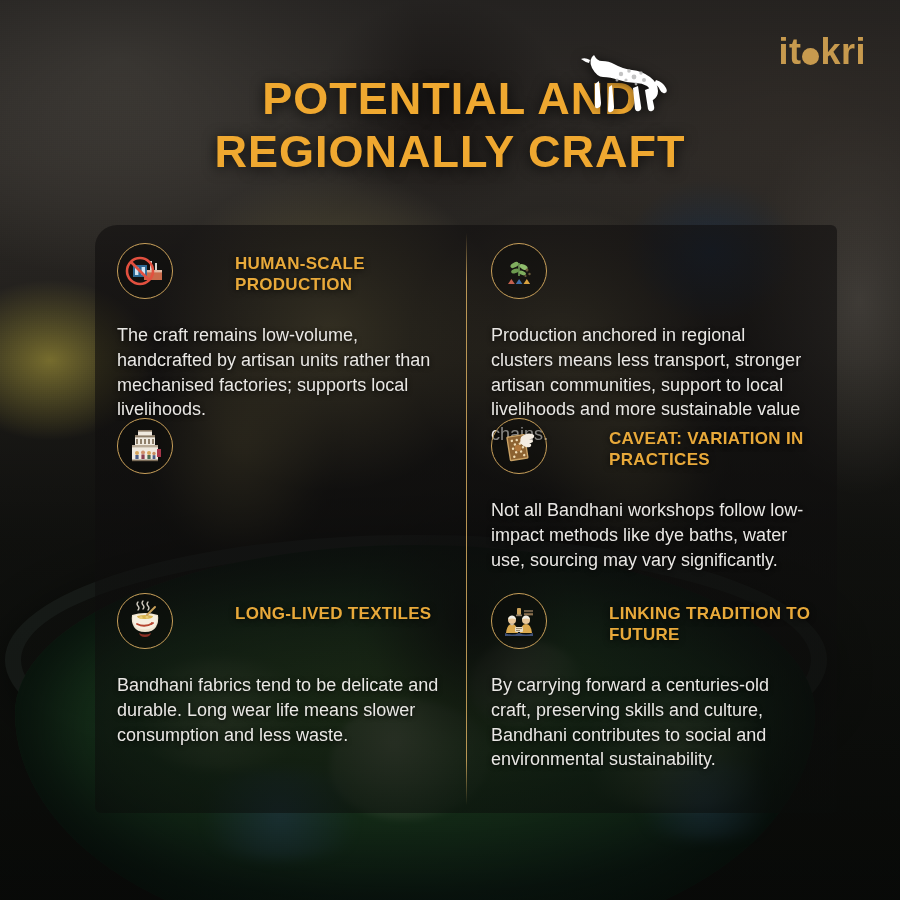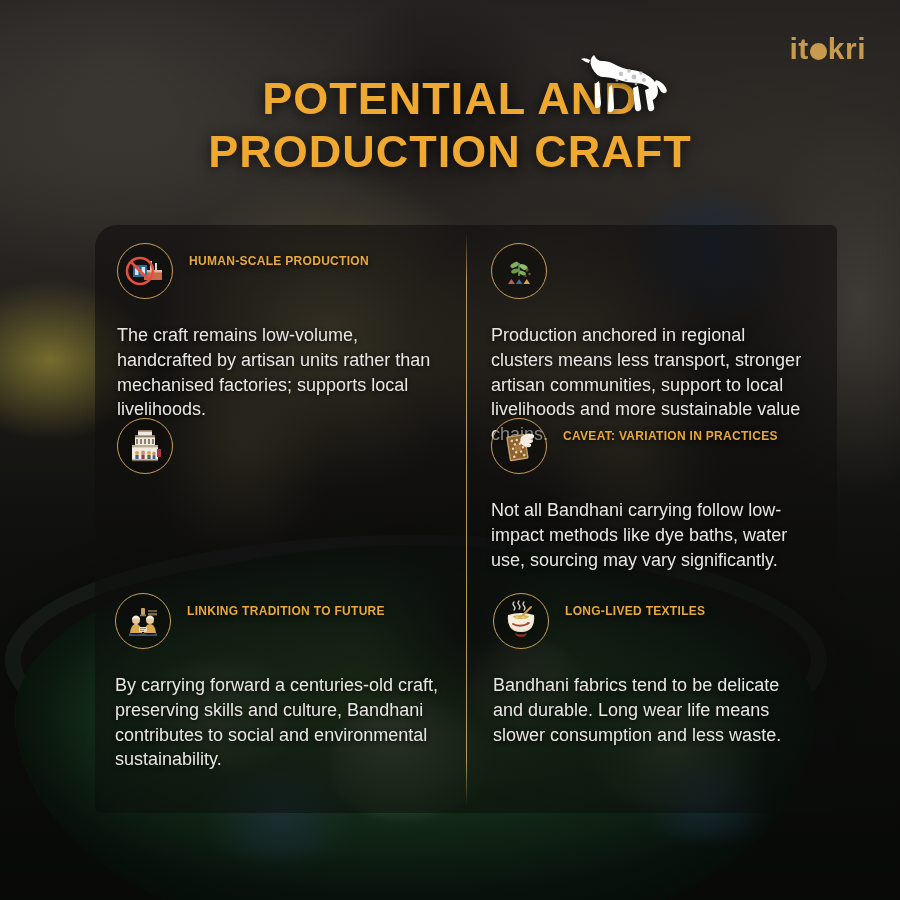--- a/index.html
+++ b/index.html
@@ -98,21 +98,21 @@
   
   .bg-scrim {
     position:absolute; inset:0;
     background:
       linear-gradient(180deg, rgba(8,8,9,.72) 0%, rgba(8,8,9,.55) 18%, rgba(8,8,9,.42) 40%, rgba(6,8,6,.50) 70%, rgba(5,6,5,.62) 100%);
   }
 
   
   .logo {
     position:absolute; right:34px; top:34px;
-    font-size:30px; font-weight:700; letter-spacing:.5px;
+    font-size:36px; font-weight:700; letter-spacing:.5px;
     color:#c79a4e; line-height:1; z-index:6;
     font-family:"Liberation Sans", sans-serif;
   }
   .logo .dot-o {
     display:inline-block; width:17px; height:17px; border-radius:50%;
     background:#c79a4e; vertical-align:-1px; margin:0 1px;
   }
 
   .title-wrap {
     position:absolute; left:0; right:0; top:72px;
@@ -158,24 +158,25 @@
     width:56px; height:56px; border-radius:50%;
     border:1.4px solid #c9a05a;
     background:rgba(12,10,9,.45);
     display:flex; align-items:center; justify-content:center;
     overflow:hidden;
   }
   .icon-ring svg { display:block; }
 
   .cell-title {
     color:#e8a93a;
-    font-size:12px; font-weight:800; letter-spacing:.3px;
+    font-size:17px; font-weight:800; letter-spacing:.3px;
     line-height:1.22; text-transform:uppercase;
     padding-top:11px; max-width:230px;
     text-shadow:0 1px 6px rgba(0,0,0,.8);
+    margin-left:46px;
   }
   .cell.right .cell-title { max-width:215px; }
 
   .cell-body {
     margin-top:24px;
     color:#e9e7e4;
     font-size:18px; line-height:1.38;
     text-shadow:0 1px 5px rgba(0,0,0,.85);
     max-width:330px;
   }
@@ -207,21 +208,21 @@
     <div class="bg-grain"></div>
     <div class="bg-scrim"></div>
   </div>
 
   <div class="logo">
     <span>it</span><span class="dot-o"></span><span>kri</span>
   </div>
 
   <div class="title-wrap">
     <div class="title">POTENTIAL AND</div>
-    <div class="title">PRODUCTION CRAFT</div>
+    <div class="title">REGIONALLY CRAFT</div>
   </div>
 
   <svg class="cow-mark" viewBox="0 0 96 62">
     <g fill="#ffffff">
       <path d="M20 16 q-4-9 2-13 q3 6 8 6 q7 0 12 3 q9 5 18 6 q10 1 18 7 q8 6 8 14 q0 6-5 9 q-3 2-5-1 q-1-3 1-6 q2-4-2-7 q-5-3-11-3 q-9 0-17-3 q-9-3-16-3 q-6 0-11-9z"></path>
       <path d="M27 29 l2 22 q0 4-3 5 q-3 1-3-2 l0-22z"></path>
       <path d="M40 33 l2 22 q0 4-3 5 q-3 1-3-2 l1-23z"></path>
       <path d="M66 34 l3 20 q1 4-2 5 q-3 1-4-2 l-2-21z"></path>
       <path d="M78 36 l4 18 q1 4-2 5 q-3 1-4-2 l-3-19z"></path>
       <path d="M84 28 q7 2 10 8 q2 4-1 5 q-3 1-5-3 q-2-5-6-6z"></path>
@@ -340,21 +341,46 @@
                   <circle cx="16" cy="32" r="1.25"></circle>
                     <circle cx="26" cy="32" r="1.25"></circle>
                 </g>
                 <circle cx="21" cy="24" r="3.2" fill="#b0773c"></circle>
               </g>
               <path d="M24 13 q6-5 11-3 q3 1 2 3 q-1 2-5 2 q4 0 4 2 q0 2-4 2 q3 1 2 3 q-1 2-5 1 q-3-1-6-4z" fill="#f4ece1"></path>
             </svg>
           </div>
           <div class="cell-title">CAVEAT: VARIATION IN PRACTICES</div>
         </div>
-        <div class="cell-body">Not all Bandhani carrying follow low-impact methods like dye baths, water use, sourcing may vary significantly.</div>
+        <div class="cell-body">Not all Bandhani workshops follow low-impact methods like dye baths, water use, sourcing may vary significantly.</div>
+      </div>
+
+      <div class="cell left">
+        <div class="cell-head">
+          <div class="icon-ring">
+            <svg width="44" height="44" viewBox="0 0 44 44">
+              <g stroke="#cfcabf" stroke-width="1.3" fill="none" stroke-linecap="round">
+                <path d="M15 11 q2-2 0-4 q-2-2 0-4"></path>
+                <path d="M20 10 q2-2 0-4 q-2-2 0-4"></path>
+                <path d="M25 11 q2-2 0-4 q-2-2 0-4"></path>
+              </g>
+              <path d="M9 16 q13-4 26 0 q1 7-2 12 q-3 5-11 5 q-8 0-11-5 q-3-5-2-12z" fill="#efe4cf"></path>
+              <path d="M10 17 q12-3.4 24 0 q.6 5-1.6 9 q-2.6 4.4-10.4 4.4 q-7.8 0-10.4-4.4 q-2.2-4-1.6-9z" fill="#f6efe0"></path>
+              <path d="M14 17 q8-2 16 0 q0 3-8 3 q-8 0-8-3z" fill="#d9b44f"></path>
+              <circle cx="18" cy="18.5" r="1.6" fill="#e9cc74"></circle>
+              <circle cx="24" cy="18.2" r="1.4" fill="#e9cc74"></circle>
+              <path d="M24 16 L32 8" stroke="#c9a05a" stroke-width="2" stroke-linecap="round"></path>
+              <path d="M14 25 q8 4 16-1" stroke="#b5442f" stroke-width="1.8" fill="none" stroke-linecap="round"></path>
+              <path d="M28 23 l2.6 1.6 l-2.8 1.6z" fill="#b5442f"></path>
+              <path d="M16 34 q6 3 12 0 q-1 4-6 4 q-5 0-6-4z" fill="#8a2f24"></path>
+            </svg>
+          </div>
+          <div class="cell-title">LONG-LIVED TEXTILES</div>
+        </div>
+        <div class="cell-body">Bandhani fabrics tend to be delicate and durable. Long wear life means slower consumption and less waste.</div>
       </div>
 
       <div class="cell right">
         <div class="cell-head">
           <div class="icon-ring">
             <svg width="44" height="44" viewBox="0 0 44 44">
               <rect x="20" y="9" width="4" height="7" rx="1" fill="#c9a05a"></rect>
               <rect x="19" y="15.6" width="6" height="1.6" fill="#8a7a66"></rect>
               <rect x="27" y="11" width="9" height="2.2" fill="#6b5a44"></rect>
               <rect x="27" y="14.2" width="9" height="2.2" fill="#8a6f4e"></rect>
@@ -374,40 +400,15 @@
               <rect x="18" y="28" width="8" height="5" rx="1" fill="#e6dcc6"></rect>
               <rect x="19" y="29" width="6" height="1" fill="#9c8d72"></rect>
               <rect x="19" y="31" width="4" height="1" fill="#9c8d72"></rect>
             </svg>
           </div>
           <div class="cell-title">LINKING TRADITION TO FUTURE</div>
         </div>
         <div class="cell-body">By carrying forward a centuries-old craft, preserving skills and culture, Bandhani contributes to social and environmental sustainability.</div>
       </div>
 
-      <div class="cell left">
-        <div class="cell-head">
-          <div class="icon-ring">
-            <svg width="44" height="44" viewBox="0 0 44 44">
-              <g stroke="#cfcabf" stroke-width="1.3" fill="none" stroke-linecap="round">
-                <path d="M15 11 q2-2 0-4 q-2-2 0-4"></path>
-                <path d="M20 10 q2-2 0-4 q-2-2 0-4"></path>
-                <path d="M25 11 q2-2 0-4 q-2-2 0-4"></path>
-              </g>
-              <path d="M9 16 q13-4 26 0 q1 7-2 12 q-3 5-11 5 q-8 0-11-5 q-3-5-2-12z" fill="#efe4cf"></path>
-              <path d="M10 17 q12-3.4 24 0 q.6 5-1.6 9 q-2.6 4.4-10.4 4.4 q-7.8 0-10.4-4.4 q-2.2-4-1.6-9z" fill="#f6efe0"></path>
-              <path d="M14 17 q8-2 16 0 q0 3-8 3 q-8 0-8-3z" fill="#d9b44f"></path>
-              <circle cx="18" cy="18.5" r="1.6" fill="#e9cc74"></circle>
-              <circle cx="24" cy="18.2" r="1.4" fill="#e9cc74"></circle>
-              <path d="M24 16 L32 8" stroke="#c9a05a" stroke-width="2" stroke-linecap="round"></path>
-              <path d="M14 25 q8 4 16-1" stroke="#b5442f" stroke-width="1.8" fill="none" stroke-linecap="round"></path>
-              <path d="M28 23 l2.6 1.6 l-2.8 1.6z" fill="#b5442f"></path>
-              <path d="M16 34 q6 3 12 0 q-1 4-6 4 q-5 0-6-4z" fill="#8a2f24"></path>
-            </svg>
-          </div>
-          <div class="cell-title">LONG-LIVED TEXTILES</div>
-        </div>
-        <div class="cell-body">Bandhani fabrics tend to be delicate and durable. Long wear life means slower consumption and less waste.</div>
-      </div>
-
     </div>
   </div>
 </div>
 
 </body></html>

